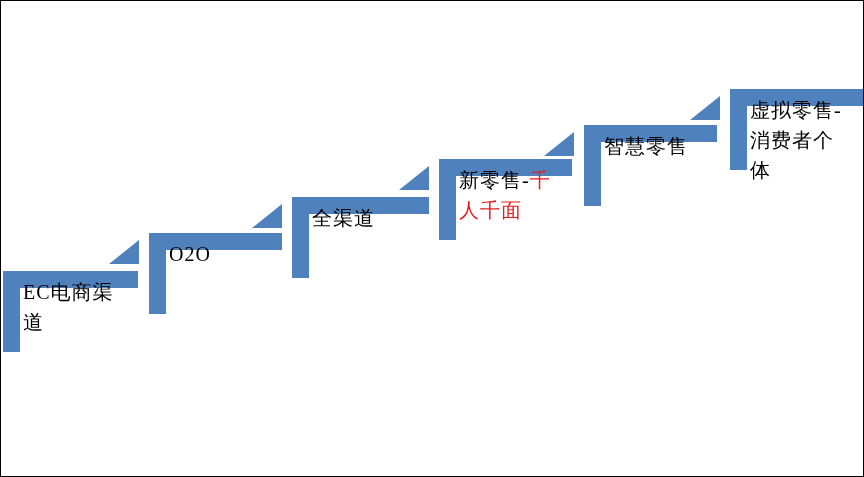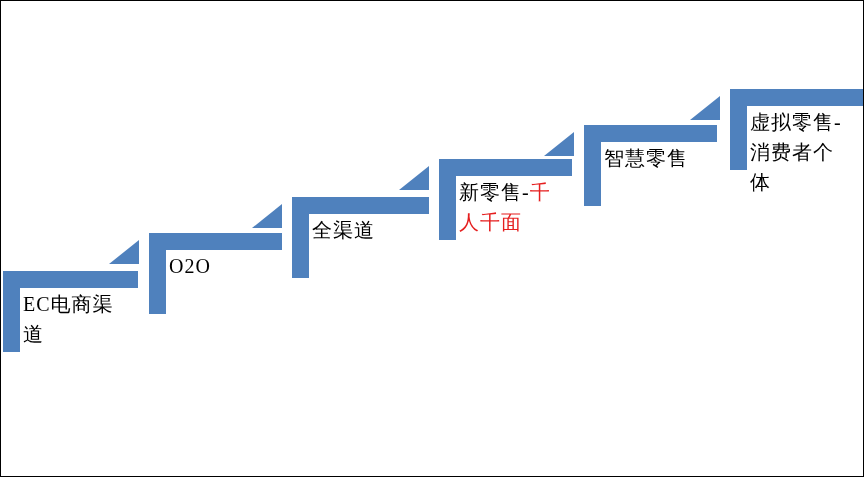--- a/index.html
+++ b/index.html
@@ -28,21 +28,21 @@
   .step .vbar {
     position: absolute; left: 0; top: 0;
     width: 17px; height: 81px; background: var(--bar);
   }
   .step .tri {
     position: absolute; left: -40px; top: 7px;
     width: 30px; height: 24px; background: var(--bar);
     clip-path: polygon(0 100%, 100% 100%, 100% 0);
   }
   .step .label {
-    position: absolute; left: 20px; top: 18px;
+    position: absolute; left: 20px; top: 6px;
     width: 102px;
     font-size: 20px; line-height: 30px; letter-spacing: 1px;
     color: var(--ink);
     word-break: break-all;
   }
   .label .red { color: var(--hl); }
   
   .s1 { left: 2px;   top: 270px; } .s1 .hbar { width: 135px; }
   .s2 { left: 148px; top: 232px; } .s2 .hbar { width: 133px; }
   .s3 { left: 291px; top: 196px; } .s3 .hbar { width: 137px; }

